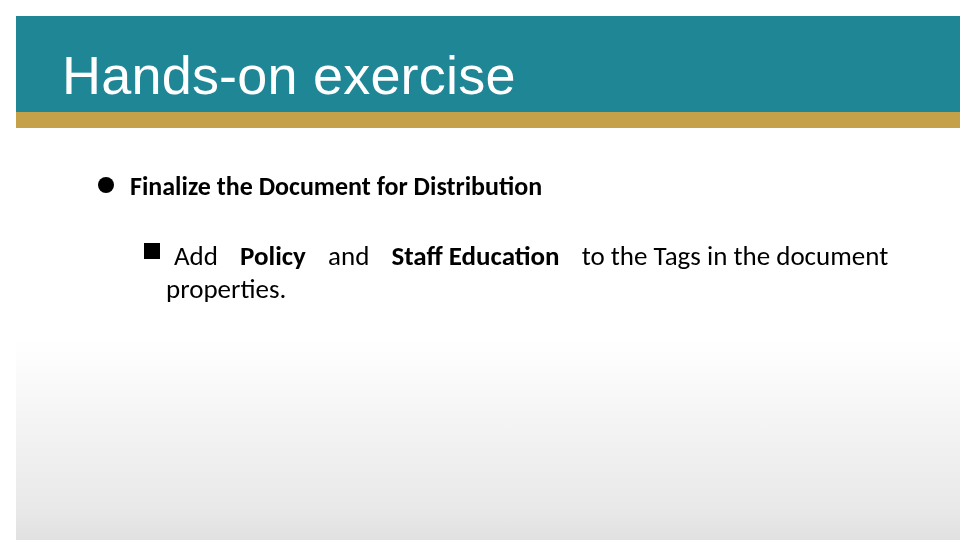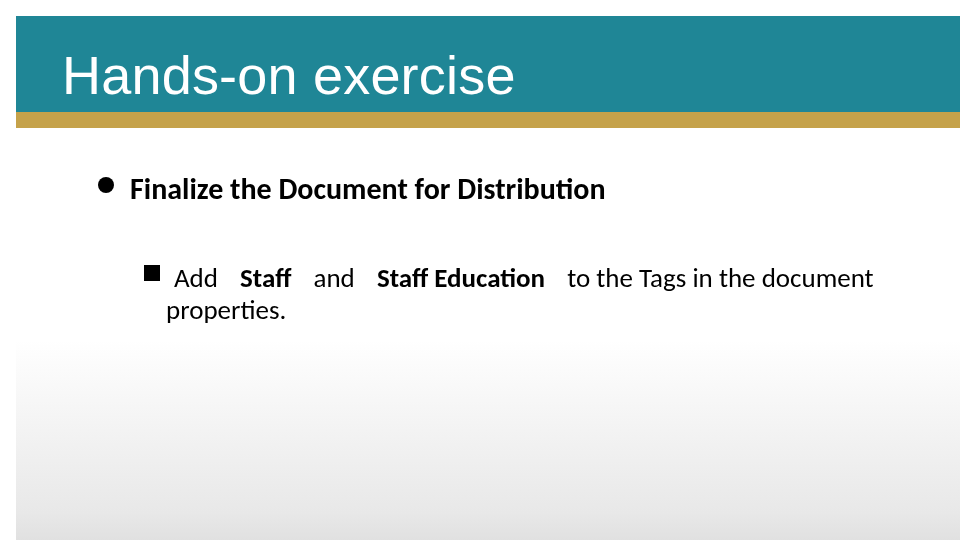--- a/index.html
+++ b/index.html
@@ -37,24 +37,24 @@
   .content {
     position: absolute;
     left: 72px;
     right: 60px;
     top: 140px;
     color: #000;
   }
   .l1 {
     position: relative;
     padding-left: 26px;
-    font-size: 30px;
+    font-size: 26px;
     font-weight: 700;
     line-height: 1.15;
-    margin-bottom: 31px;
+    margin-bottom: 14px;
   }
   .l1 .dot {
     position: absolute;
     left: 2px;
     top: 13px;
     width: 11px;
     height: 11px;
     background: #000;
     border-radius: 50%;
   }
@@ -98,18 +98,18 @@
   <div class="gold-line"></div>
 
   <div class="content">
     <div class="l1">
       <span class="dot"></span>
       <span>Finalize the Document for Distribution</span>
     </div>
     <div class="l2-wrap">
       <div class="l2">
         <span class="sq"></span>
-        <span>Add </span><span class="bold">Staff</span><span> and </span><span class="bold">Staff Education</span><span> to the Tags in the document properties.</span>
+        <span>Add </span><span class="bold">Policy</span><span> and </span><span class="bold">Staff Education</span><span> to the Tags in the document properties.</span>
       </div>
     </div>
   </div>
 
 </div>
 
 </body></html>

